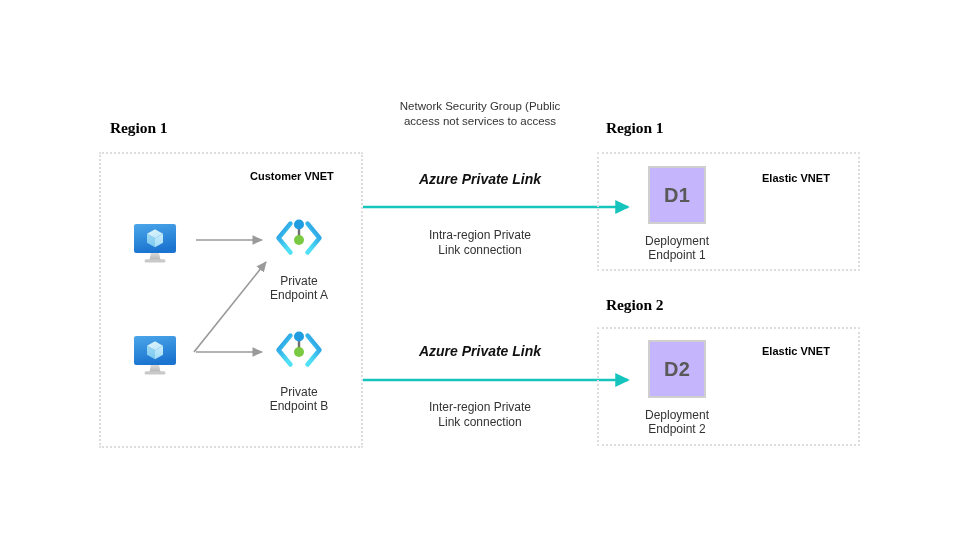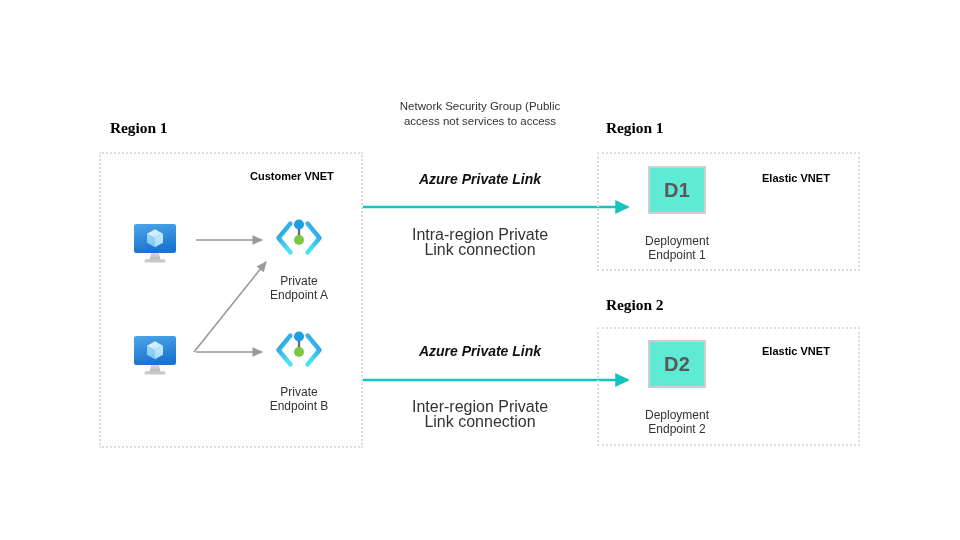--- a/index.html
+++ b/index.html
@@ -74,33 +74,33 @@
     position: absolute;
     font-size: 14px;
     font-weight: bold;
     color: #111111;
     text-align: center;
     white-space: nowrap;
     font-style: italic;
   }
   .link-sub {
     position: absolute;
-    font-size: 16px;
+    font-size: 12px;
     line-height: 14.5px;
     color: #333333;
     text-align: center;
   }
 
   
   .dep-box {
     position: absolute;
     width: 58px;
-    height: 48px;
+    height: 58px;
     border: 2px solid #cfcfcf;
-    background: #5eead4;
+    background: #c4b5fd;
     box-sizing: border-box;
     display: flex;
     align-items: center;
     justify-content: center;
     font-size: 20px;
     font-weight: bold;
     color: #595959;
     letter-spacing: 0.3px;
   }
 

